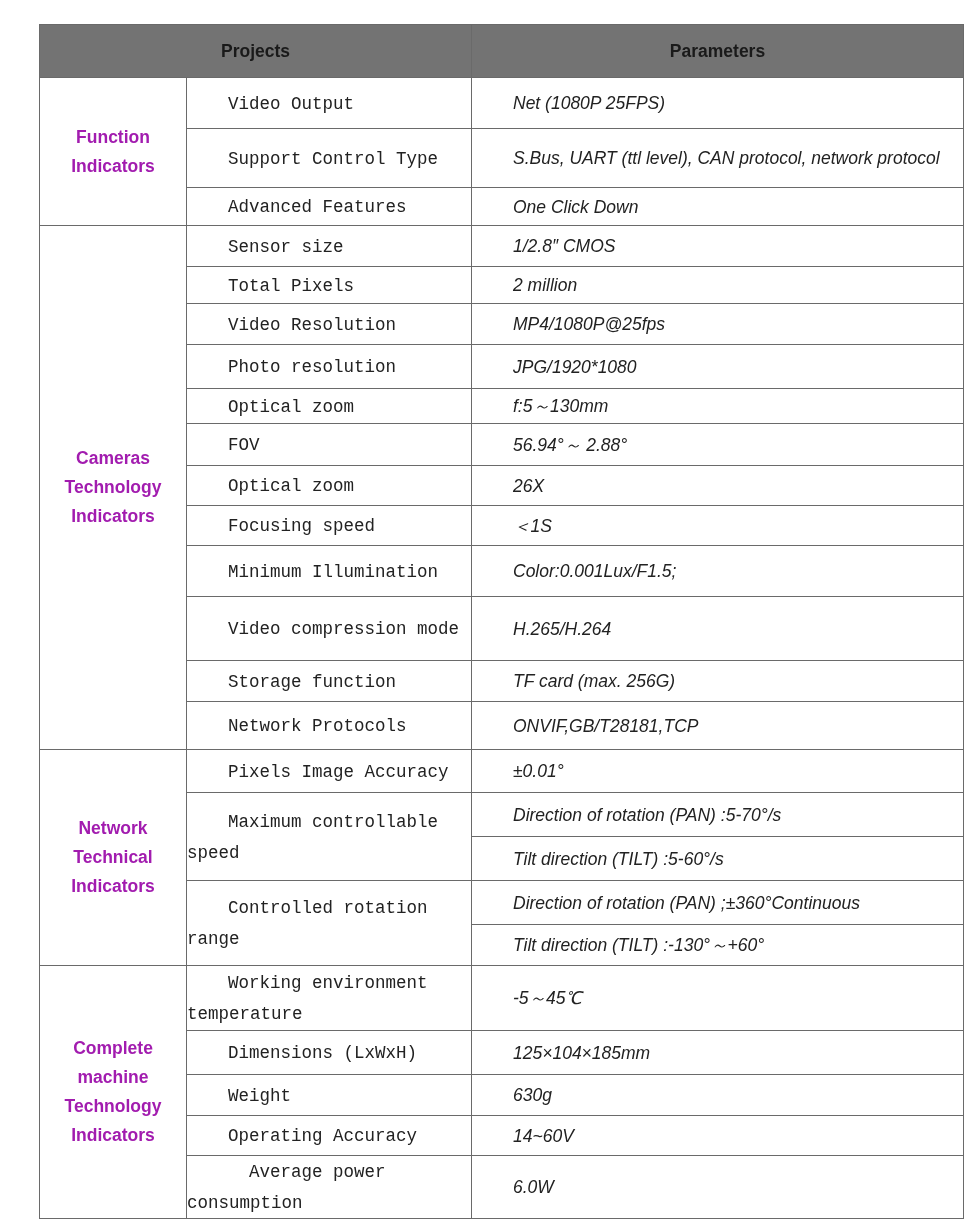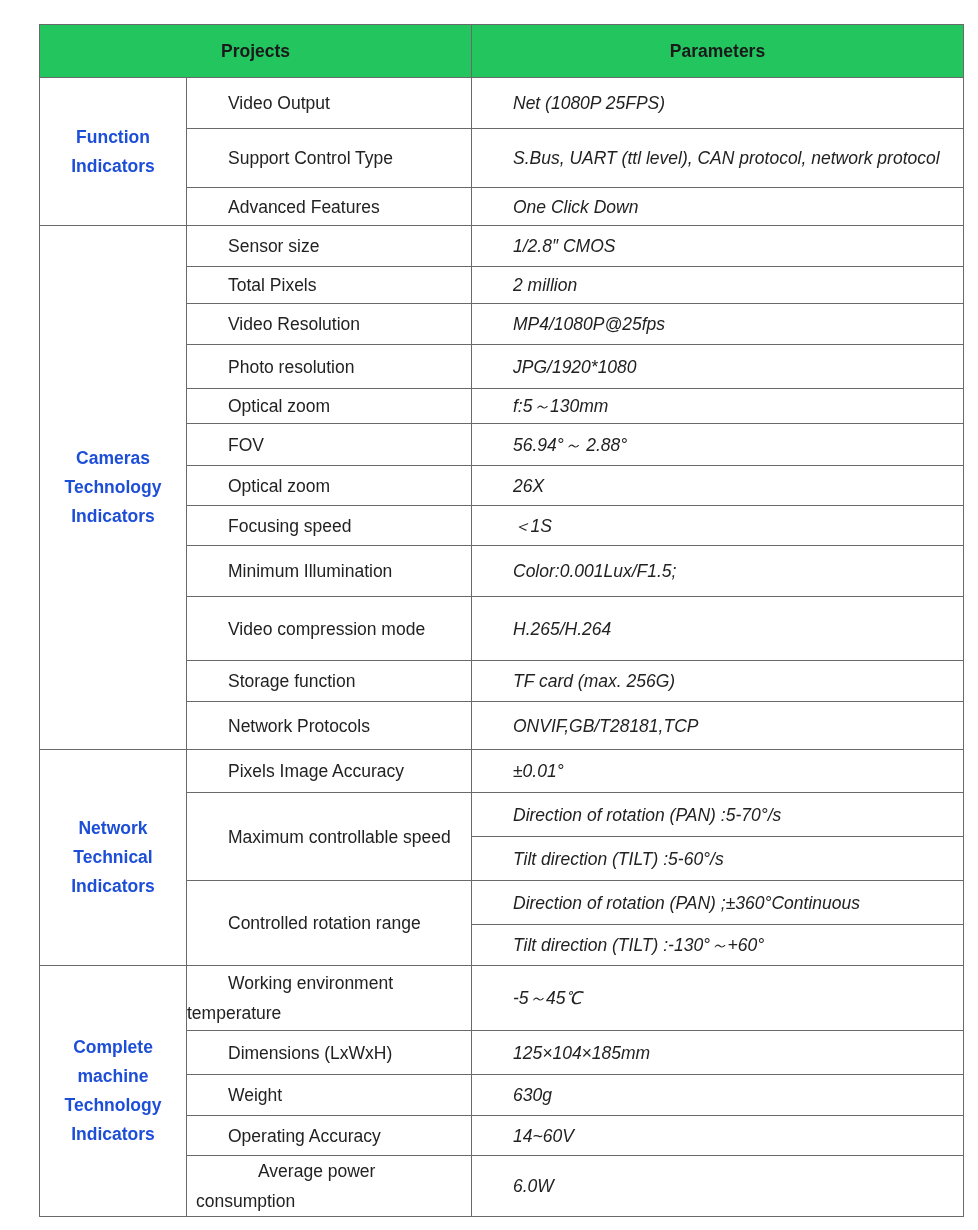--- a/index.html
+++ b/index.html
@@ -1,24 +1,24 @@
 <!DOCTYPE html>
 <html><head>
 <meta charset="utf-8">
 <style>
   html, body { margin: 0; padding: 0; background: #ffffff; }
   body { width: 978px; height: 1230px; position: relative; overflow: hidden;
          font-family: "Liberation Sans", sans-serif; color: #222; }
   table.spec { position: absolute; left: 39px; top: 24px; width: 924px;
                border-collapse: collapse; table-layout: fixed; font-size: 17.5px; }
   table.spec td, table.spec th { border: 1.5px solid #6a6a6a; padding: 0; vertical-align: middle; }
-  table.spec th { background: #22c55e; font-weight: bold; font-size: 17.5px; height: 52px; text-align: center; color: #1a1a1a; }
-  td.cat { text-align: center; font-weight: bold; line-height: 29px; color: #1d4ed8; }
+  table.spec th { background: #737373; font-weight: bold; font-size: 17.5px; height: 52px; text-align: center; color: #1a1a1a; }
+  td.cat { text-align: center; font-weight: bold; line-height: 29px; color: #a21caf; }
   td.item { padding: 0 4px 0 21px; line-height: 30px; }
-  td.item span.ind { padding-left: 41px; }
+  td.item span.ind { padding-left: 41px; font-family: Liberation Mono, monospace; }
   td.val { padding: 0 6px 0 20px; line-height: 30px; }
   td.val span.ind { padding-left: 41px; font-style: italic; }
 </style>
 </head>
 <body>
 
 <table class="spec">
   <colgroup>
     <col style="width:147px">
     <col style="width:285px">
@@ -143,17 +143,17 @@
     </tr>
     <tr style="height:41px">
       <td class="item"><span class="ind">Weight</span></td>
       <td class="val"><span class="ind">630g</span></td>
     </tr>
     <tr style="height:40px">
       <td class="item"><span class="ind">Operating Accuracy</span></td>
       <td class="val"><span class="ind">14~60V</span></td>
     </tr>
     <tr style="height:61px">
-      <td class="item" style="padding-left:9px"><span class="ind" style="padding-left:62px">Average power consumption</span></td>
+      <td class="item" style="padding-left:0"><span class="ind" style="padding-left:62px">Average power consumption</span></td>
       <td class="val"><span class="ind">6.0W</span></td>
     </tr>
   </tbody>
 </table>
 
 </body></html>

